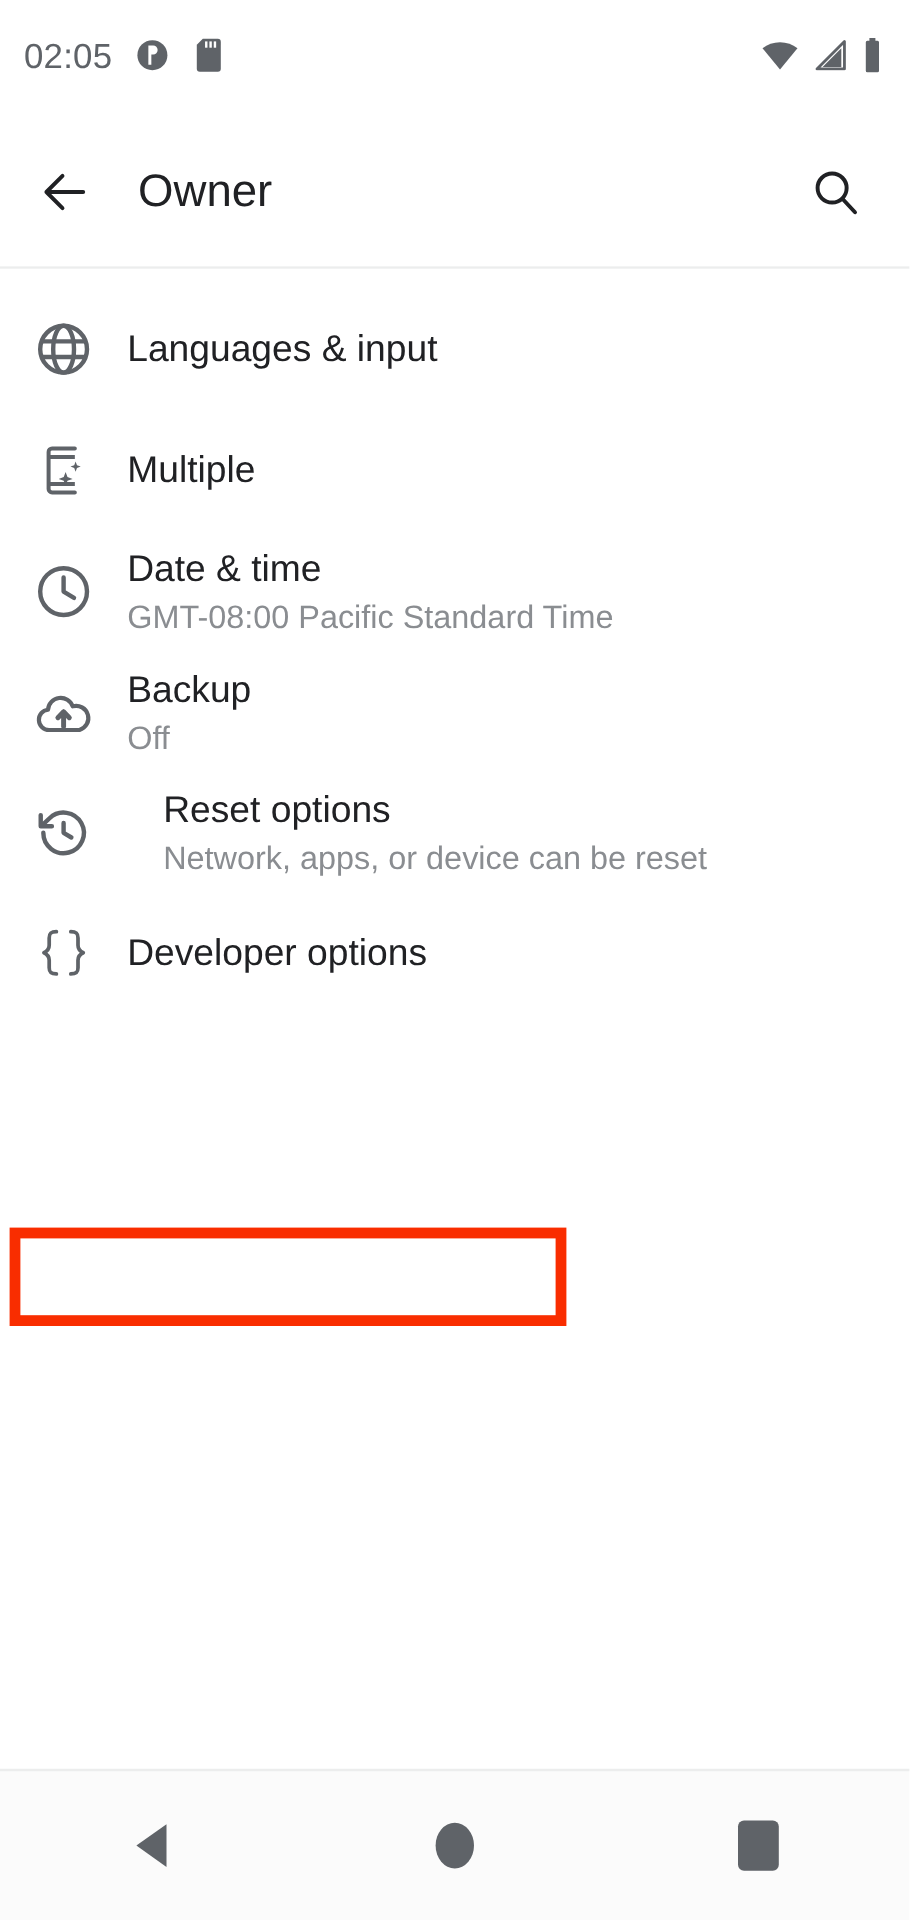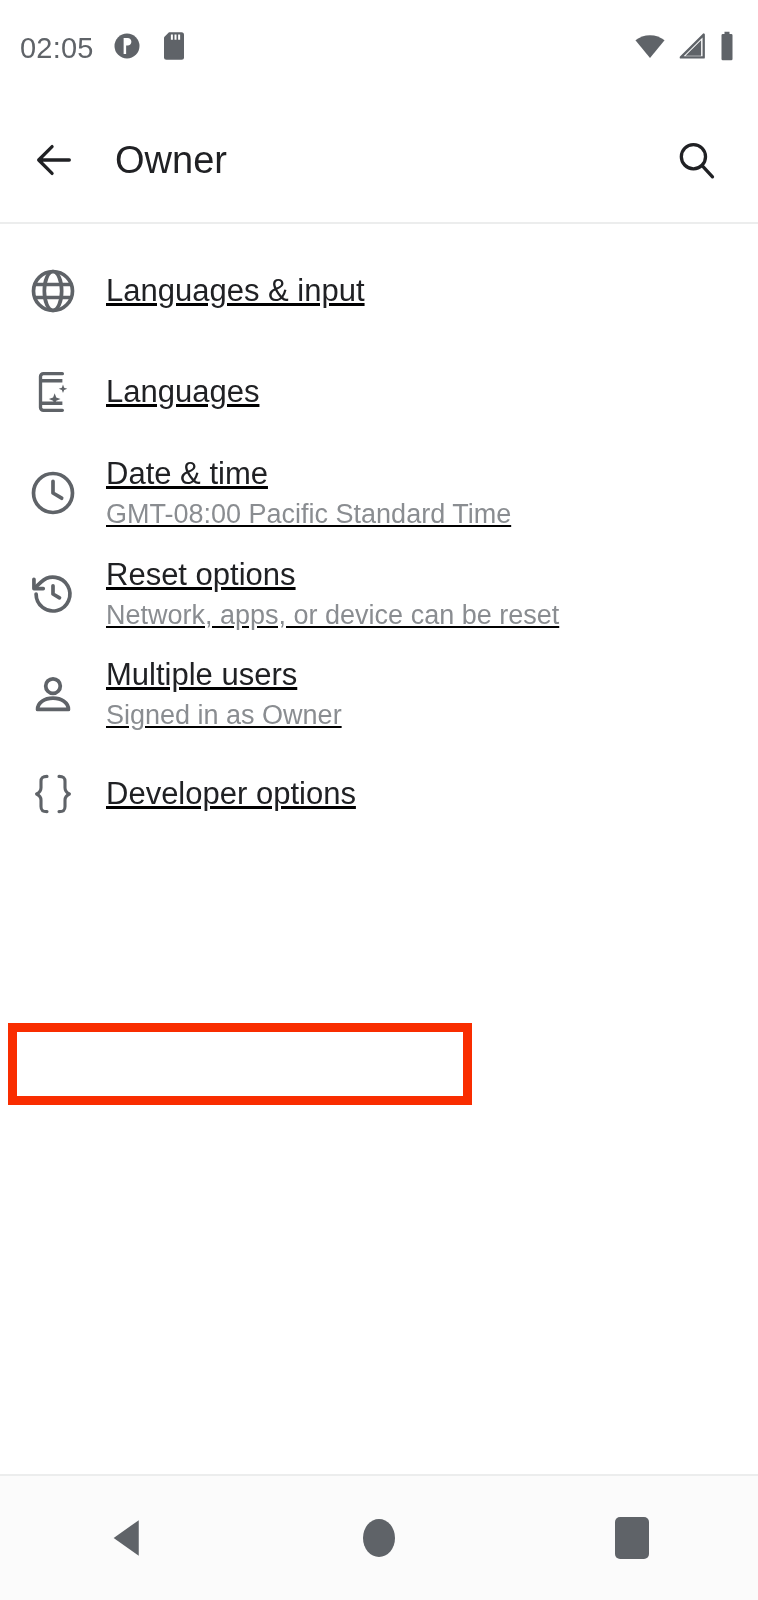--- a/index.html
+++ b/index.html
@@ -93,21 +93,20 @@
     padding-top: 4px;
     position: relative;
   }
   .list-item {
     display: flex;
     align-items: center;
     min-height: 100px;
     padding: 0 24px 0 0;
     box-sizing: border-box;
     position: relative;
-    text-decoration: underline;
   }
   .li-icon {
     width: 106px;
     min-width: 106px;
     display: flex;
     align-items: center;
     justify-content: center;
     flex: 0 0 auto;
   }
   .li-text {
@@ -128,21 +127,21 @@
     line-height: 1.2;
     margin-top: 6px;
   }
   .li-sub:empty { display: none; }
 
   
   #row-languages { height: 102px; margin-top: 12px; }
   #row-gestures  { height: 98px; }
   #row-datetime  { height: 102px; }
   #row-backup    { height: 100px; }
-  #row-reset     { height: 100px; }
+  #row-reset     { height: 100px; gap: 30px; }
   #row-users     { height: 100px; }
   #row-developer { height: 82px; }
   #row-update    { height: 100px; }
 
   
   #highlight-box {
     position: absolute;
     left: 8px;
     top: 1023px;
     width: 464px;
@@ -263,65 +262,65 @@
   <div class="list-item" id="row-gestures">
     <div class="li-icon">
       <svg width="50" height="50" viewBox="0 0 24 24">
         <path d="M16.5 3.2H7.4A1.4 1.4 0 0 0 6 4.6v14.8a1.4 1.4 0 0 0 1.4 1.4h9.1" fill="none" stroke="#5f6368" stroke-width="1.6" stroke-linecap="round"></path>
         <path d="M6 6.6h10.5M6 17.4h10.5" fill="none" stroke="#5f6368" stroke-width="1.6"></path>
         <path d="M16.8 8.4l.55 1.5 1.5.55-1.5.55-.55 1.5-.55-1.5-1.5-.55 1.5-.55z" fill="#5f6368"></path>
         <path d="M12.8 12.6l.75 2.05 2.05.75-2.05.75-.75 2.05-.75-2.05-2.05-.75 2.05-.75z" fill="#5f6368"></path>
       </svg>
     </div>
     <div class="li-text">
-      <div class="li-title">Languages</div>
+      <div class="li-title">Multiple</div>
 
     </div>
   </div>
 
   <div class="list-item" id="row-datetime">
     <div class="li-icon">
       <svg width="52" height="52" viewBox="0 0 24 24">
         <circle cx="12" cy="12" r="9" fill="none" stroke="#5f6368" stroke-width="1.7"></circle>
         <path d="M12 6.6V12l4 2.4" fill="none" stroke="#5f6368" stroke-width="1.7" stroke-linecap="round" stroke-linejoin="round"></path>
       </svg>
     </div>
     <div class="li-text">
       <div class="li-title">Date &amp; time</div>
       <div class="li-sub">GMT-08:00 Pacific Standard Time</div>
     </div>
   </div>
 
+  <div class="list-item" id="row-backup">
+    <div class="li-icon">
+      <svg width="52" height="52" viewBox="0 0 24 24">
+        <path d="M6.4 18.6a3.9 3.9 0 0 1-.4-7.78 4.9 4.9 0 0 1 9.5-1.3 3.75 3.75 0 0 1 2.6 9.08z" fill="none" stroke="#5f6368" stroke-width="1.6" stroke-linejoin="round"></path>
+        <path d="M12 17.4v-5.1M12 11.6l-2.2 2.3M12 11.6l2.2 2.3" fill="none" stroke="#5f6368" stroke-width="1.9" stroke-linecap="round" stroke-linejoin="round"></path>
+      </svg>
+    </div>
+    <div class="li-text">
+      <div class="li-title">Backup</div>
+      <div class="li-sub">Off</div>
+    </div>
+  </div>
 
   <div class="list-item" id="row-reset">
     <div class="li-icon">
       <svg width="52" height="52" viewBox="0 0 24 24">
         <path d="M4.2 12a7.8 7.8 0 1 0 2.4-5.6L3.6 9.2" fill="none" stroke="#5f6368" stroke-width="1.7" stroke-linecap="round"></path>
         <path d="M3.2 5.2v4.3h4.3" fill="none" stroke="#5f6368" stroke-width="1.7" stroke-linecap="round" stroke-linejoin="round"></path>
         <path d="M12 8.2V12l3 1.8" fill="none" stroke="#5f6368" stroke-width="1.7" stroke-linecap="round" stroke-linejoin="round"></path>
       </svg>
     </div>
     <div class="li-text">
       <div class="li-title">Reset options</div>
       <div class="li-sub">Network, apps, or device can be reset</div>
     </div>
   </div>
 
-  <div class="list-item" id="row-users">
-    <div class="li-icon">
-      <svg width="50" height="50" viewBox="0 0 24 24">
-        <circle cx="12" cy="8.2" r="3.5" fill="none" stroke="#5f6368" stroke-width="1.8"></circle>
-        <path d="M4.6 19.4c0-3.3 3.3-5.4 7.4-5.4s7.4 2.1 7.4 5.4z" fill="none" stroke="#5f6368" stroke-width="1.8" stroke-linejoin="round"></path>
-      </svg>
-    </div>
-    <div class="li-text">
-      <div class="li-title">Multiple users</div>
-      <div class="li-sub">Signed in as Owner</div>
-    </div>
-  </div>
 
   <div class="list-item" id="row-developer">
     <div class="li-icon">
       <svg width="56" height="52" viewBox="0 0 28 24">
         <path d="M11 3.2c-2.5 0-3 .9-3 2.6v3.1c0 1.4-.7 2.4-2.2 3.1 1.5.7 2.2 1.7 2.2 3.1v3.1c0 1.7.5 2.6 3 2.6" fill="none" stroke="#5f6368" stroke-width="1.55" stroke-linecap="round" stroke-linejoin="round"></path>
         <path d="M17 3.2c2.5 0 3 .9 3 2.6v3.1c0 1.4.7 2.4 2.2 3.1-1.5.7-2.2 1.7-2.2 3.1v3.1c0 1.7-.5 2.6-3 2.6" fill="none" stroke="#5f6368" stroke-width="1.55" stroke-linecap="round" stroke-linejoin="round"></path>
       </svg>
     </div>
     <div class="li-text">
       <div class="li-title">Developer options</div>

